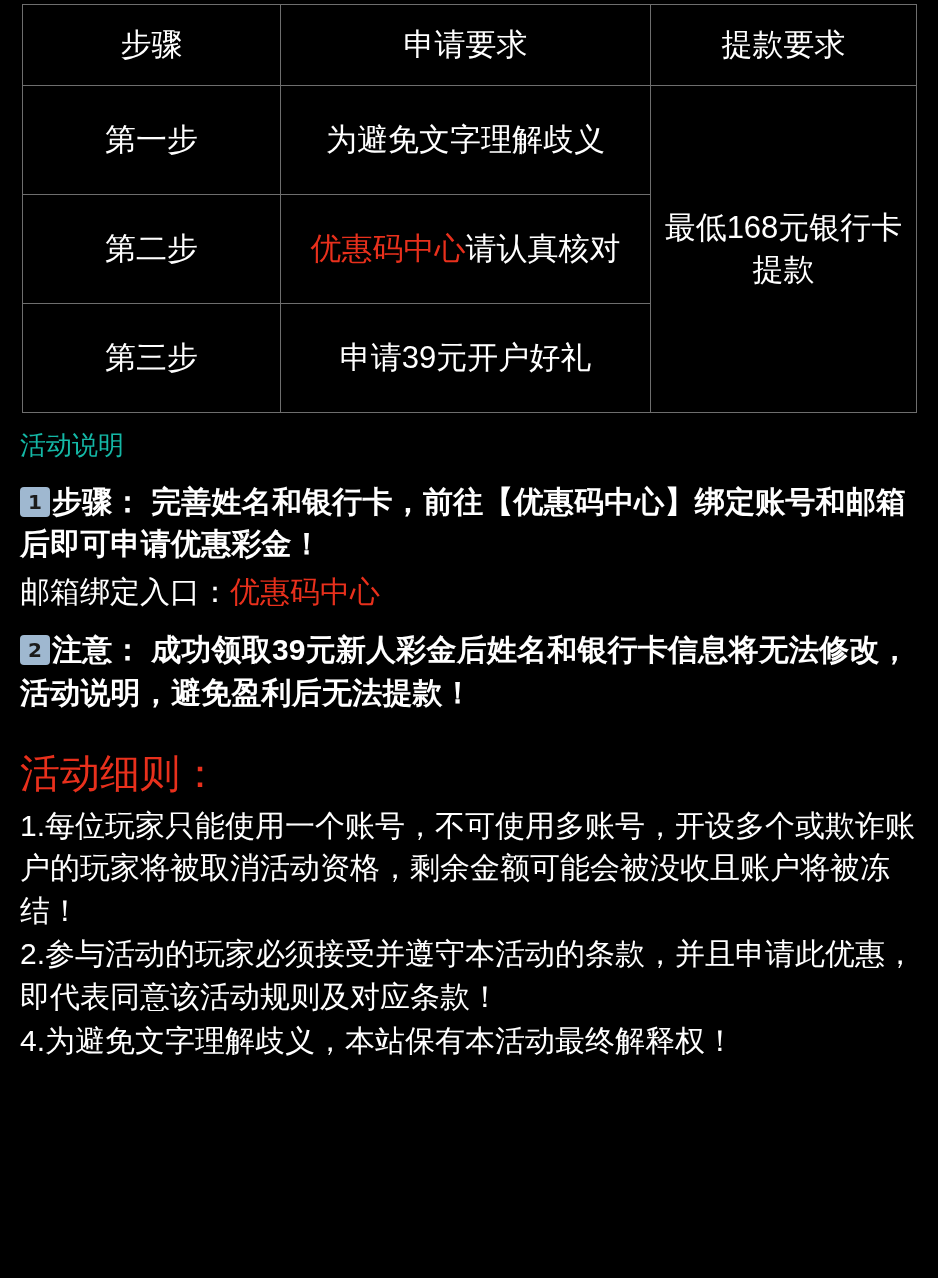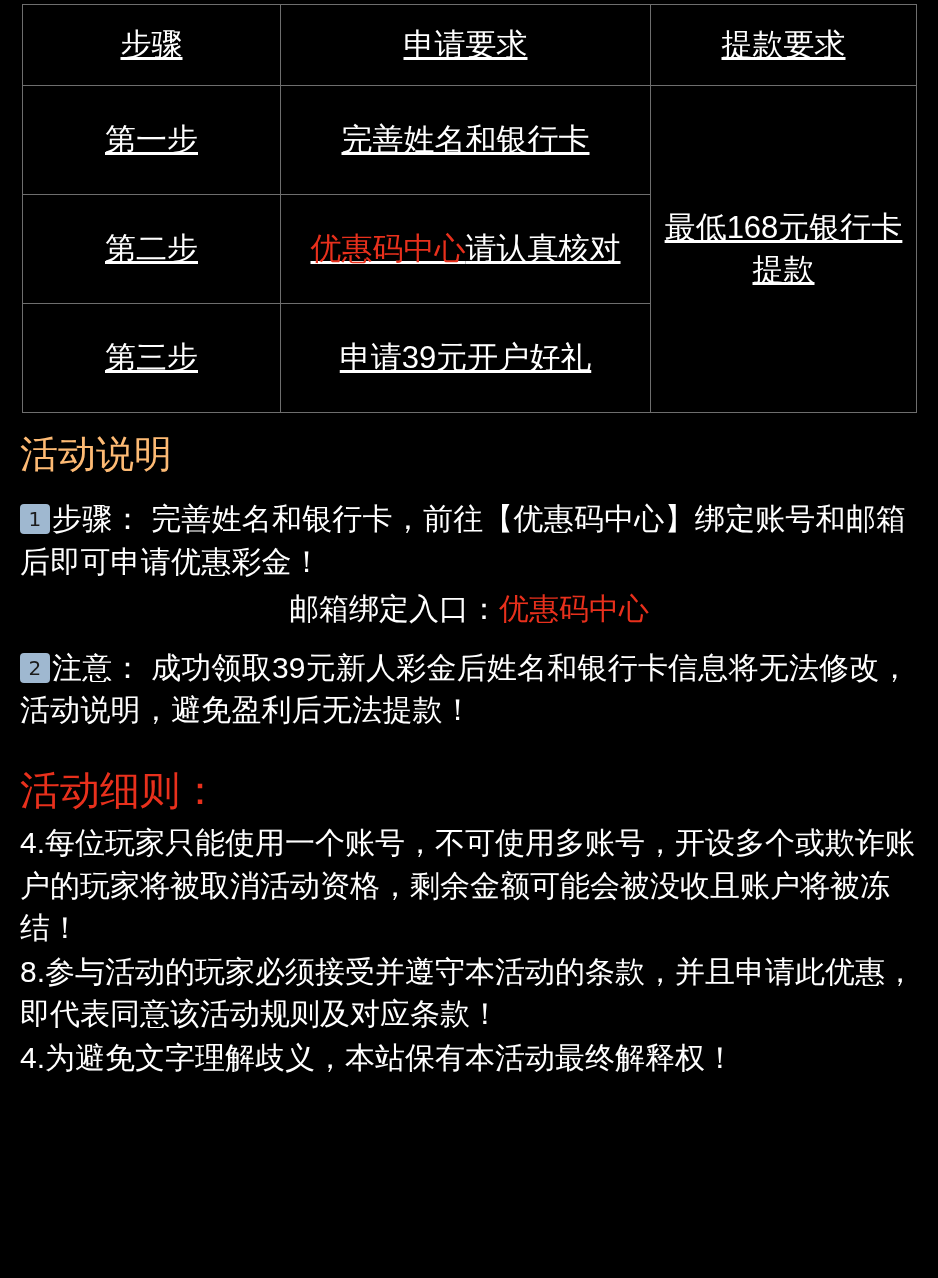--- a/index.html
+++ b/index.html
@@ -33,21 +33,20 @@
   }
   table.steps td, table.steps th {
     border: 1px solid #6e6e6e;
     text-align: center;
     vertical-align: middle;
     color: #ffffff;
     font-weight: normal;
     font-size: 31px;
     line-height: 1.35;
     padding: 6px 4px;
-    text-decoration: underline;
   }
   table.steps th {
     height: 68px;
     font-size: 31px;
   }
   .col-a { width: 258px; }
   .col-b { width: 370px; }
   .col-c { width: 266px; }
   .row-step td { height: 96px; }
   .withdraw-cell {
@@ -56,52 +55,52 @@
   }
   .hl {
     color: #e8301c;
   }
 
   
   .content {
     padding: 8px 20px 20px 20px;
   }
   .sec-title {
-    color: #fdba74;
-    font-size: 38px;
+    color: #14b8a6;
+    font-size: 26px;
     line-height: 1.45;
     margin: 6px 0 2px 0;
   }
   .para {
     font-size: 30px;
     line-height: 1.42;
     color: #ffffff;
     margin: 16px 0 2px 0;
     letter-spacing: 0.2px;
+    font-weight: bold;
   }
   .num-badge {
     display: inline-block;
     min-width: 30px;
     height: 30px;
     line-height: 30px;
     text-align: center;
     background: #9fb8d0;
     color: #1b1b1b;
     font-size: 20px;
     border-radius: 4px;
     margin-right: 2px;
     position: relative;
     top: -3px;
     font-family: "DejaVu Sans", sans-serif;
   }
   .entry-line {
     font-size: 30px;
     line-height: 1.45;
     margin: 4px 0 2px 0;
-    text-align: center;
   }
   .entry-link {
     color: #e8301c;
   }
   .gap {
     height: 26px;
   }
   .rules-title {
     color: #e8301c;
     font-size: 40px;
@@ -130,21 +129,21 @@
       <thead>
         <tr>
           <th>步骤</th>
           <th>申请要求</th>
           <th>提款要求</th>
         </tr>
       </thead>
       <tbody>
         <tr class="row-step">
           <td>第一步</td>
-          <td>完善姓名和银行卡</td>
+          <td>为避免文字理解歧义</td>
           <td class="withdraw-cell" rowspan="3">最低168元银行卡提款</td>
         </tr>
         <tr class="row-step">
           <td>第二步</td>
           <td><span class="hl">优惠码中心</span><span>请认真核对</span></td>
         </tr>
         <tr class="row-step">
           <td>第三步</td>
           <td>申请39元开户好礼</td>
         </tr>
@@ -159,18 +158,18 @@
     <p class="para"><span class="num-badge">1</span><span>步骤： 完善姓名和银行卡，前往【优惠码中心】绑定账号和邮箱后即可申请优惠彩金！</span></p>
 
     <p class="entry-line"><span>邮箱绑定入口：</span><span class="entry-link">优惠码中心</span></p>
 
     <p class="para"><span class="num-badge">2</span><span>注意： 成功领取39元新人彩金后姓名和银行卡信息将无法修改，活动说明，避免盈利后无法提款！</span></p>
 
     <div class="gap"></div>
 
     <div class="rules-title">活动细则：</div>
 
-    <p class="rule">4.每位玩家只能使用一个账号，不可使用多账号，开设多个或欺诈账户的玩家将被取消活动资格，剩余金额可能会被没收且账户将被冻结！</p>
-    <p class="rule">8.参与活动的玩家必须接受并遵守本活动的条款，并且申请此优惠，即代表同意该活动规则及对应条款！</p>
+    <p class="rule">1.每位玩家只能使用一个账号，不可使用多账号，开设多个或欺诈账户的玩家将被取消活动资格，剩余金额可能会被没收且账户将被冻结！</p>
+    <p class="rule">2.参与活动的玩家必须接受并遵守本活动的条款，并且申请此优惠，即代表同意该活动规则及对应条款！</p>
     <p class="rule">4.为避免文字理解歧义，本站保有本活动最终解释权！</p>
 
   </div>
 </div>
 
 </body></html>

